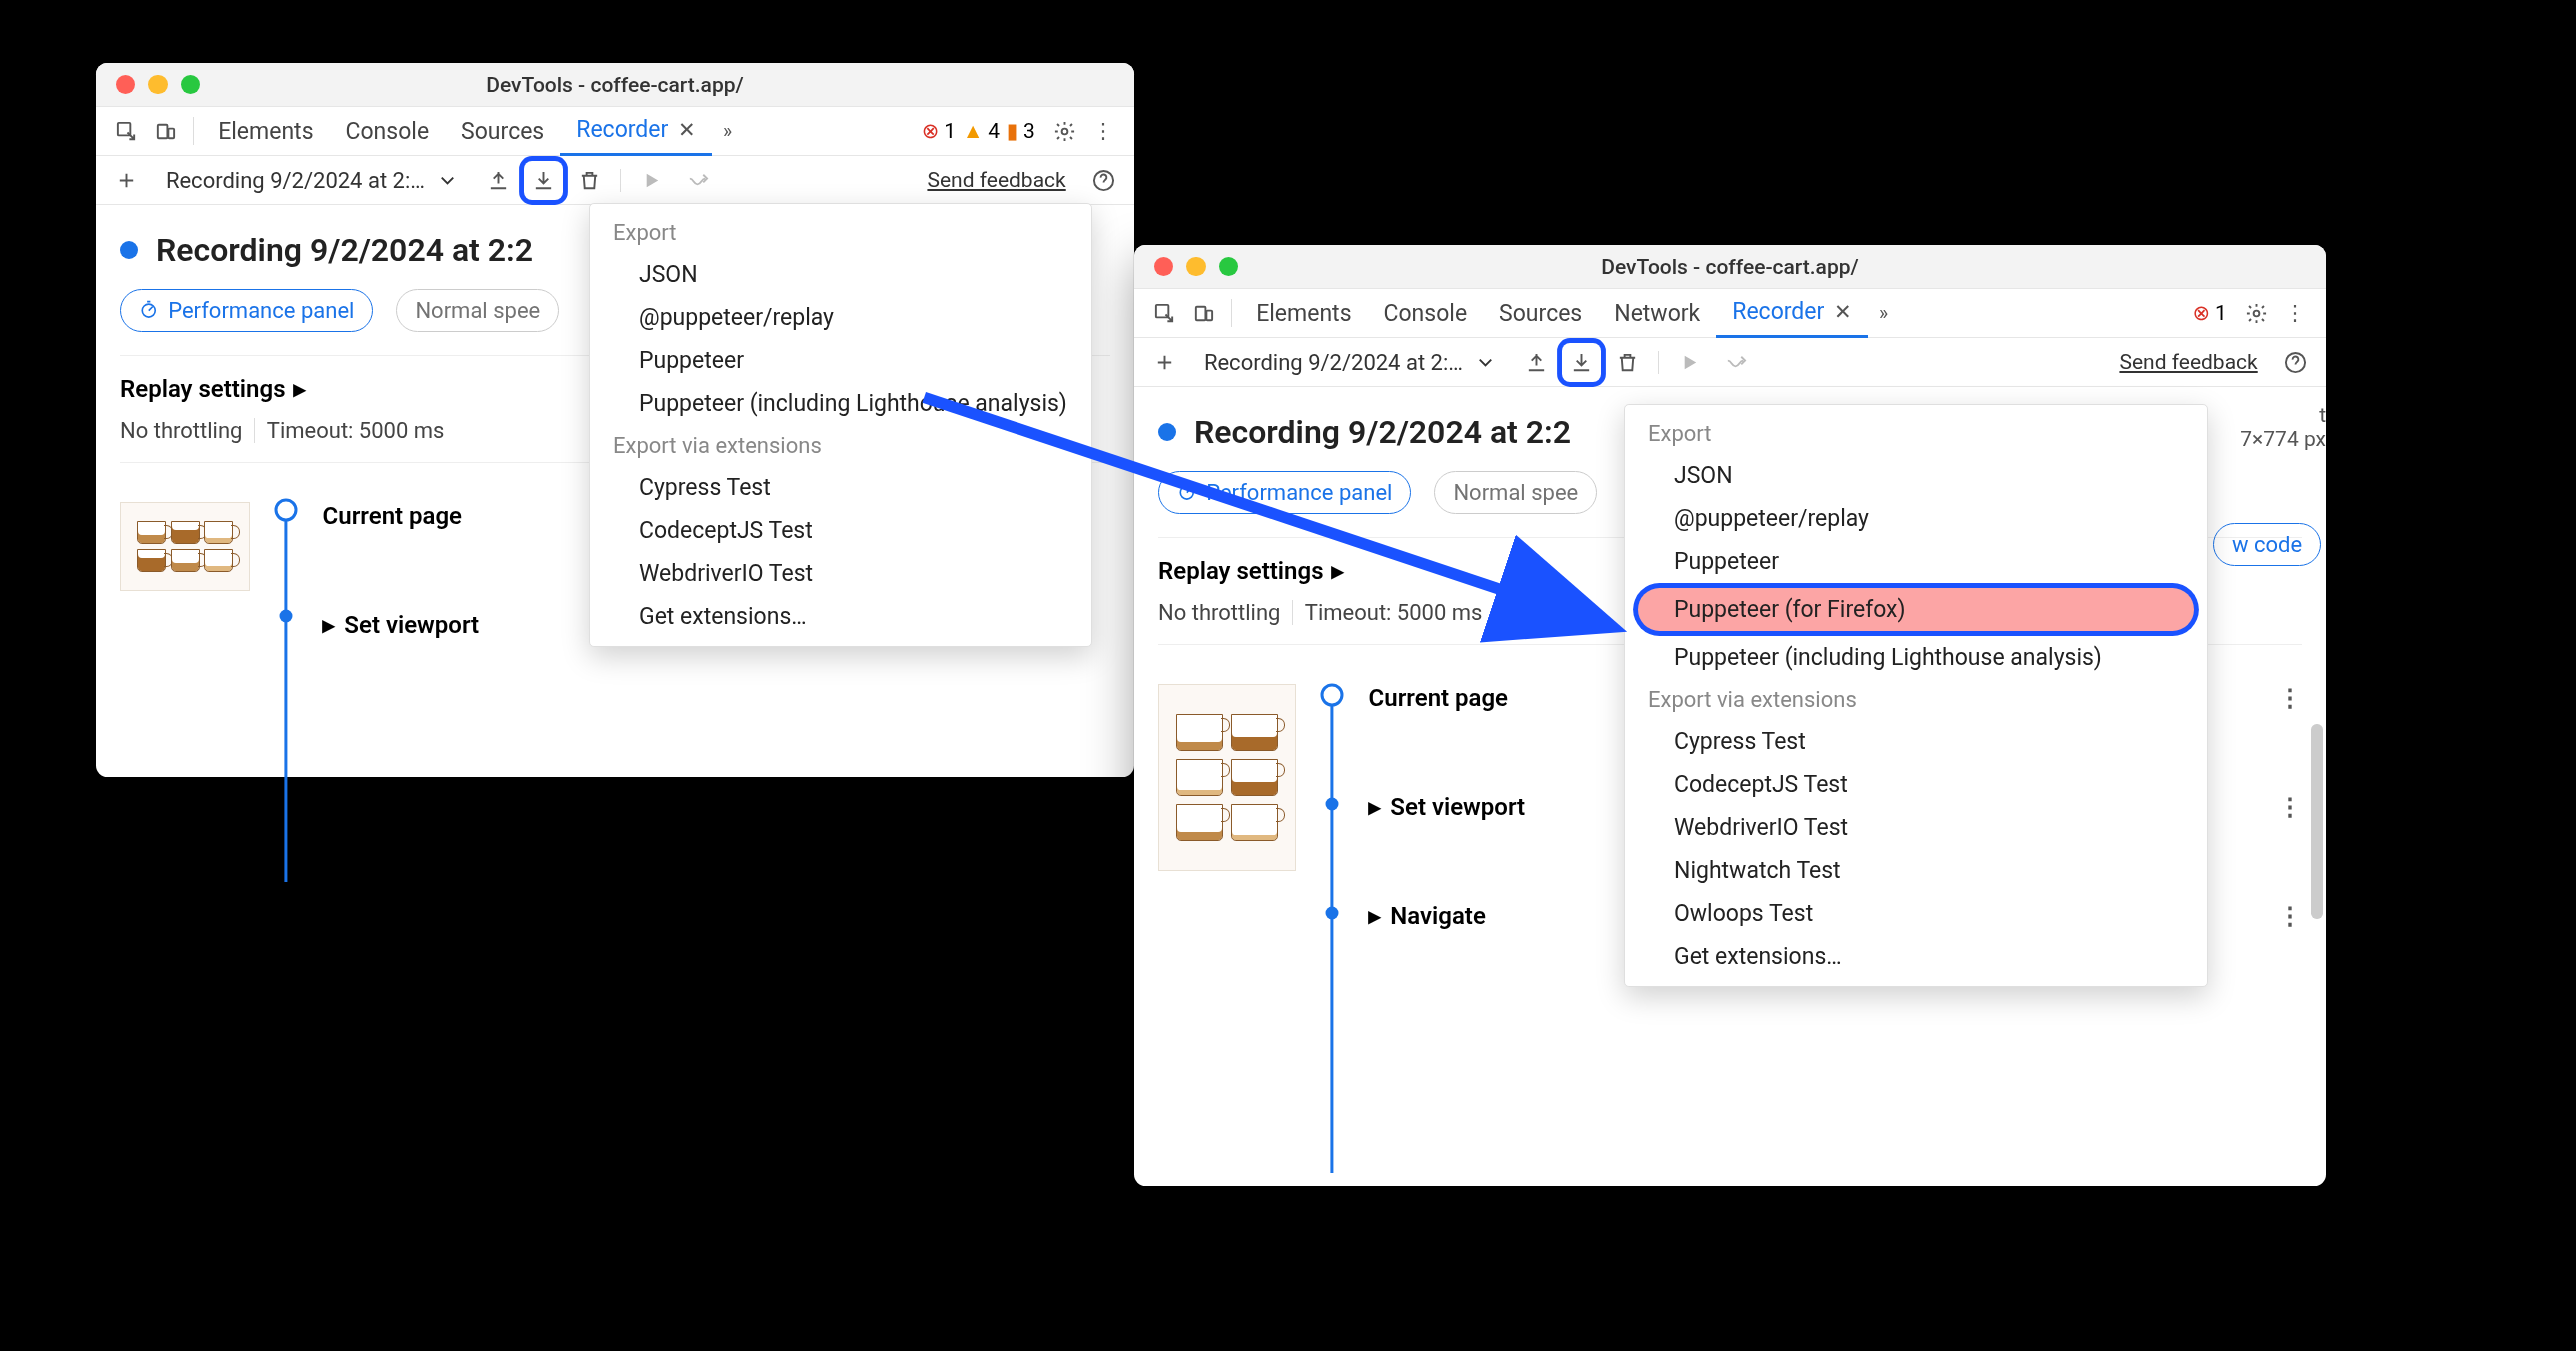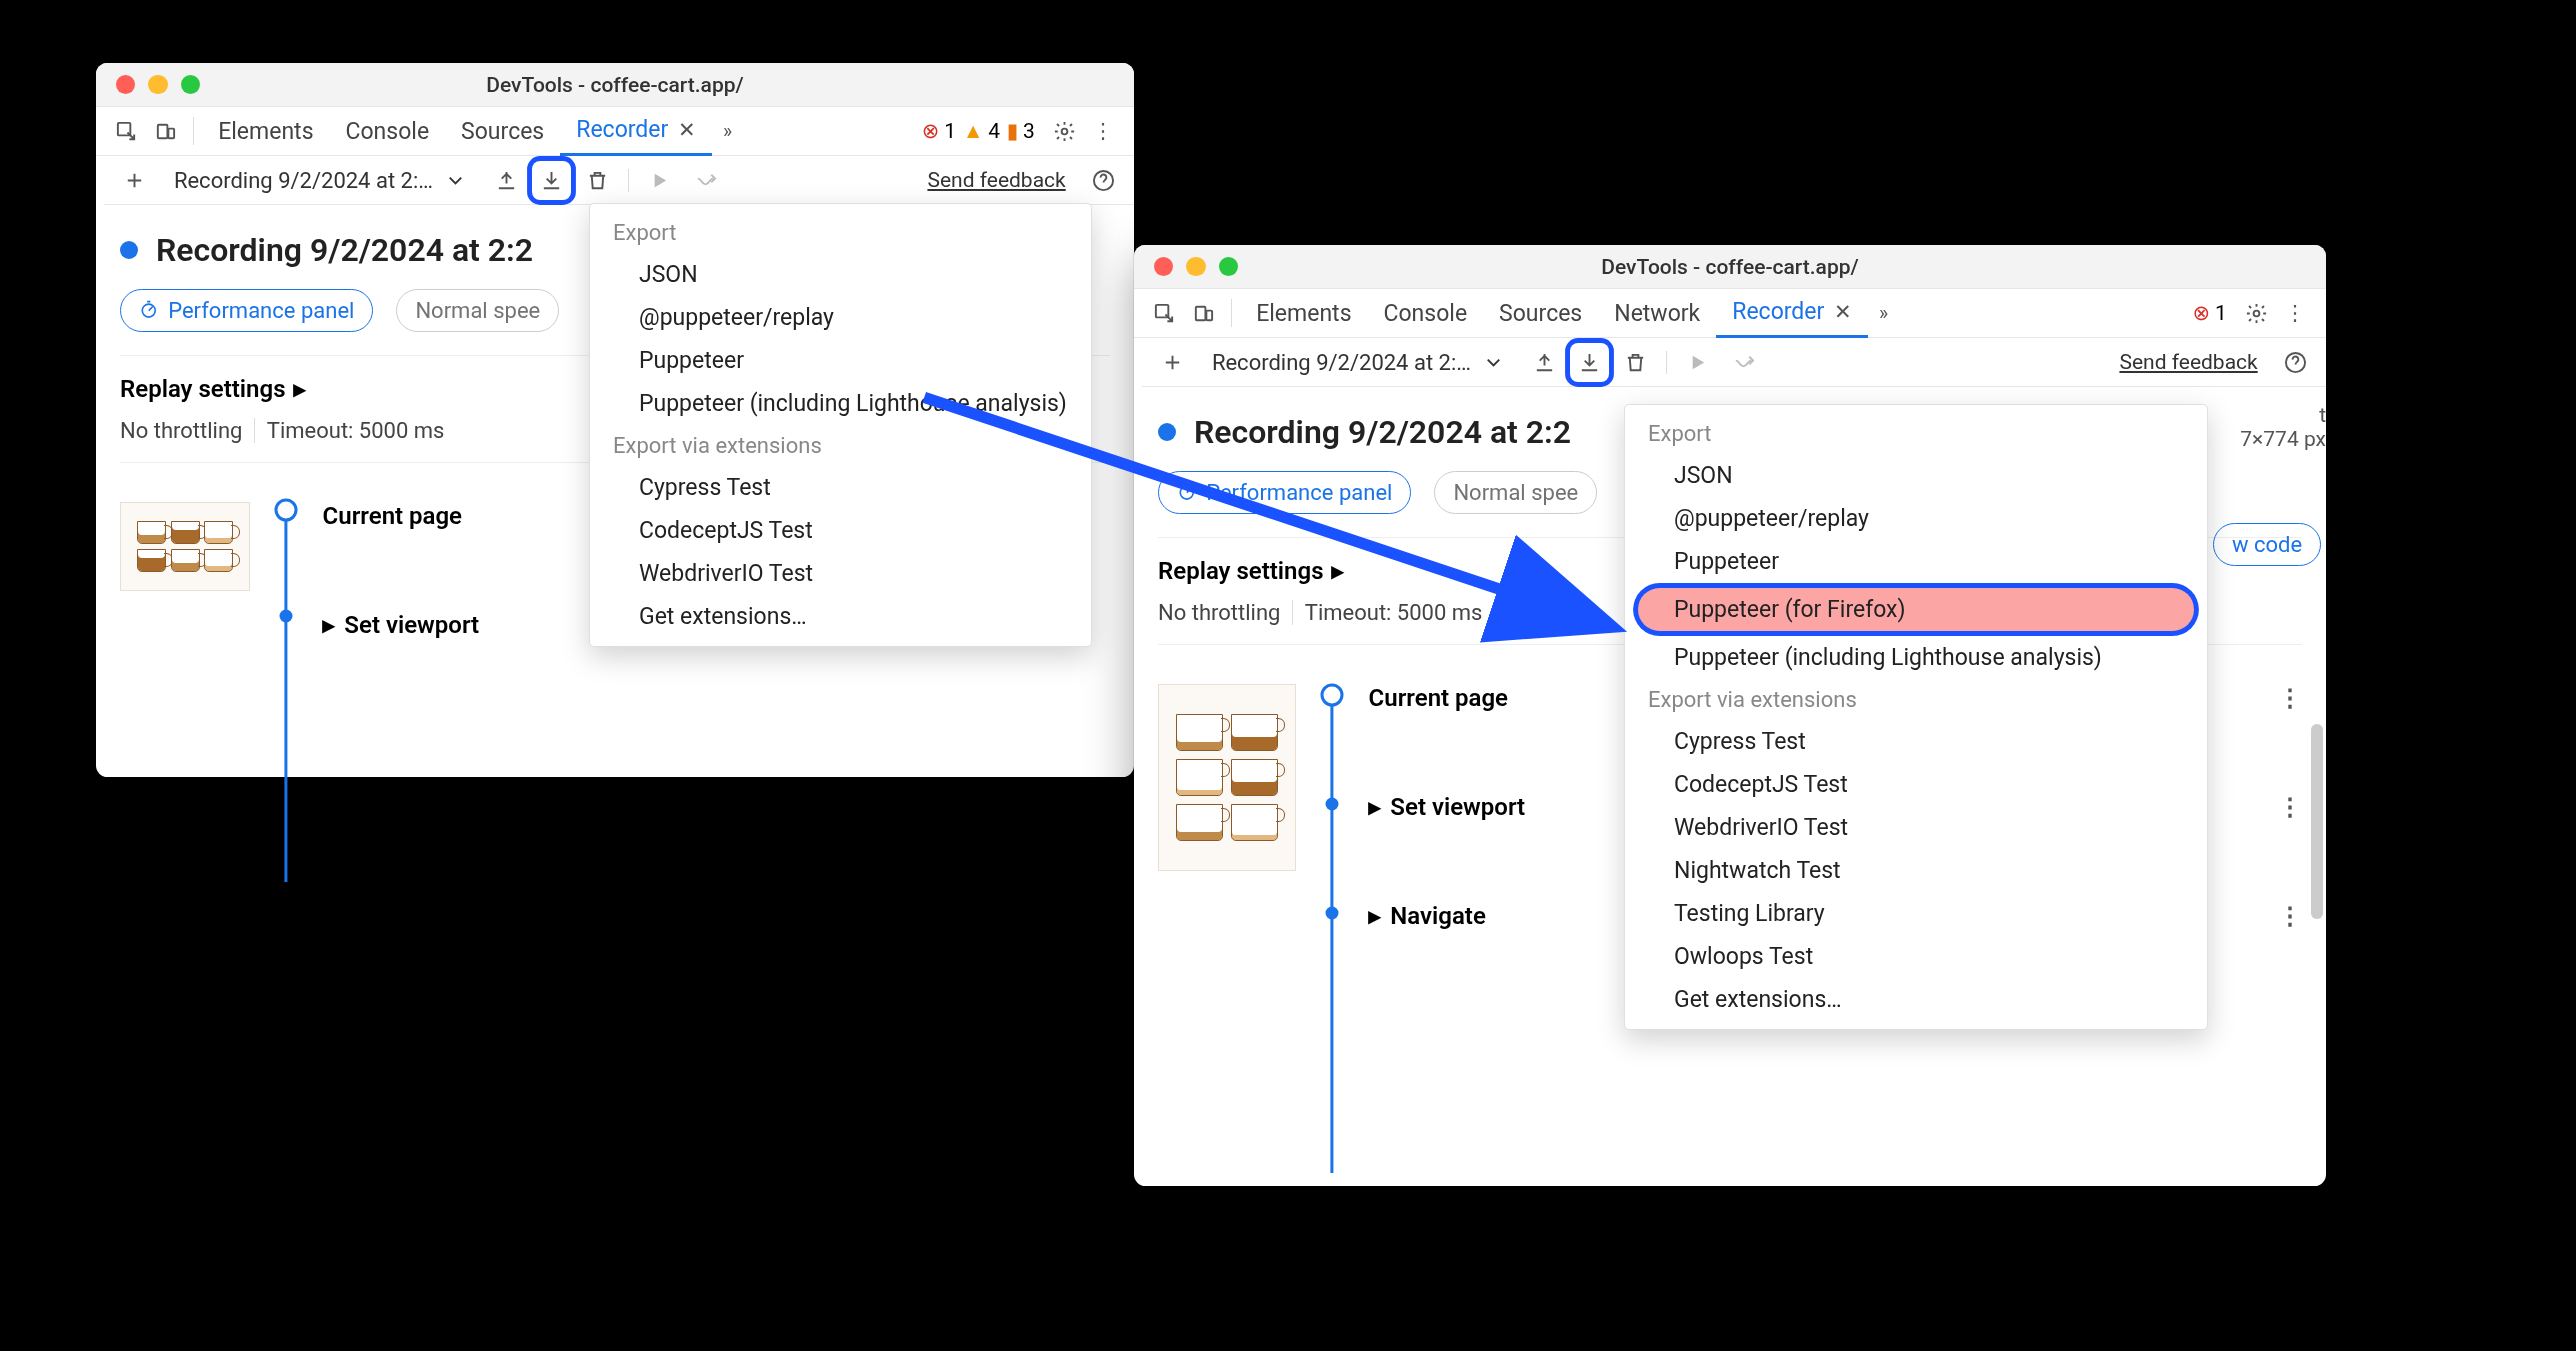--- a/index.html
+++ b/index.html
@@ -21,21 +21,21 @@
 .tabbar .sep { width: 0.8px; height: 27.6px; background: #ddd; margin: 0 8px; }
 .tab { padding: 0 16px; height: 49px; display: flex; align-items: center; font-size: 23px; color: #444; cursor: default; }
 .tab.active { color: #1a73e8; border-bottom: 3.2px solid #1a73e8; height: 49px; margin-bottom: -0.8px; }
 .tab .close { margin-left: 9.7px; font-size: 21px; color: #555; }
 .overflow-chevrons { padding: 0 11.4px; font-size: 19.5px; color: #555; letter-spacing: -4.9px; }
 .tabbar .spacer { flex: 1; }
 .stats { display: flex; align-items: center; gap: 6.5px; font-size: 21px; padding-right: 9.7px; }
 .stat { display: flex; align-items: center; gap: 4.9px; }
 .stat .err { color: #d93025; } .stat .warn { color: #f29900; } .stat .iss { color: #e8710a; }
 
-.toolbar { height: 49px; display: flex; align-items: center; padding: 0 11.4px; gap: 6.5px; border-bottom: 0.8px solid #e6e6e6; margin-left: 8px; }
+.toolbar { height: 49px; display: flex; align-items: center; padding: 0 11.4px; gap: 6.5px; border-bottom: 0.8px solid #e6e6e6; }
 .tbtn { width: 39px; height: 39px; display: flex; align-items: center; justify-content: center; color: #555; border-radius: 4.9px; }
 .recdrop { display: flex; align-items: center; gap: 11.4px; padding: 0 13px; height: 36px; font-size: 22px; color: #333; }
 .recdrop svg, .tbtn svg, .iconbtn svg { width: 23px; height: 23px; }
 .ringed { box-shadow: 0 0 0 4.9px #1a52ff; border-radius: 8px; }
 .feedback { margin-left: auto; font-size: 21px; text-decoration: underline; color: #333; padding-right: 11.4px; }
 
 .body { padding: 18px 24px; }
 .rec-title { display: flex; align-items: center; gap: 18px; font-size: 32px; font-weight: 600; color: #222; margin: 8px 0 19.5px; }
 .rec-dot { width: 18px; height: 18px; border-radius: 50%; background: #1a73e8; }
 .pill { border-radius: 810px; padding: 8px 18px; font-size: 22px; display: inline-flex; align-items: center; gap: 9.7px; }
@@ -448,20 +448,19 @@
     <div class="menu-item">JSON</div>
     <div class="menu-item">@puppeteer/replay</div>
     <div class="menu-item">Puppeteer</div>
     <div class="menu-item hi ringed-item">Puppeteer (for Firefox)</div>
     <div class="menu-item">Puppeteer (including Lighthouse analysis)</div>
     <div class="menu-group">Export via extensions</div>
     <div class="menu-item">Cypress Test</div>
     <div class="menu-item">CodeceptJS Test</div>
     <div class="menu-item">WebdriverIO Test</div>
     <div class="menu-item">Nightwatch Test</div>
-    <div class="menu-item">Testing Library</div>
     <div class="menu-item">Owloops Test</div>
     <div class="menu-item">Get extensions…</div>
   </div>
 </div>
 
 </div>
 
 
 </body></html>

